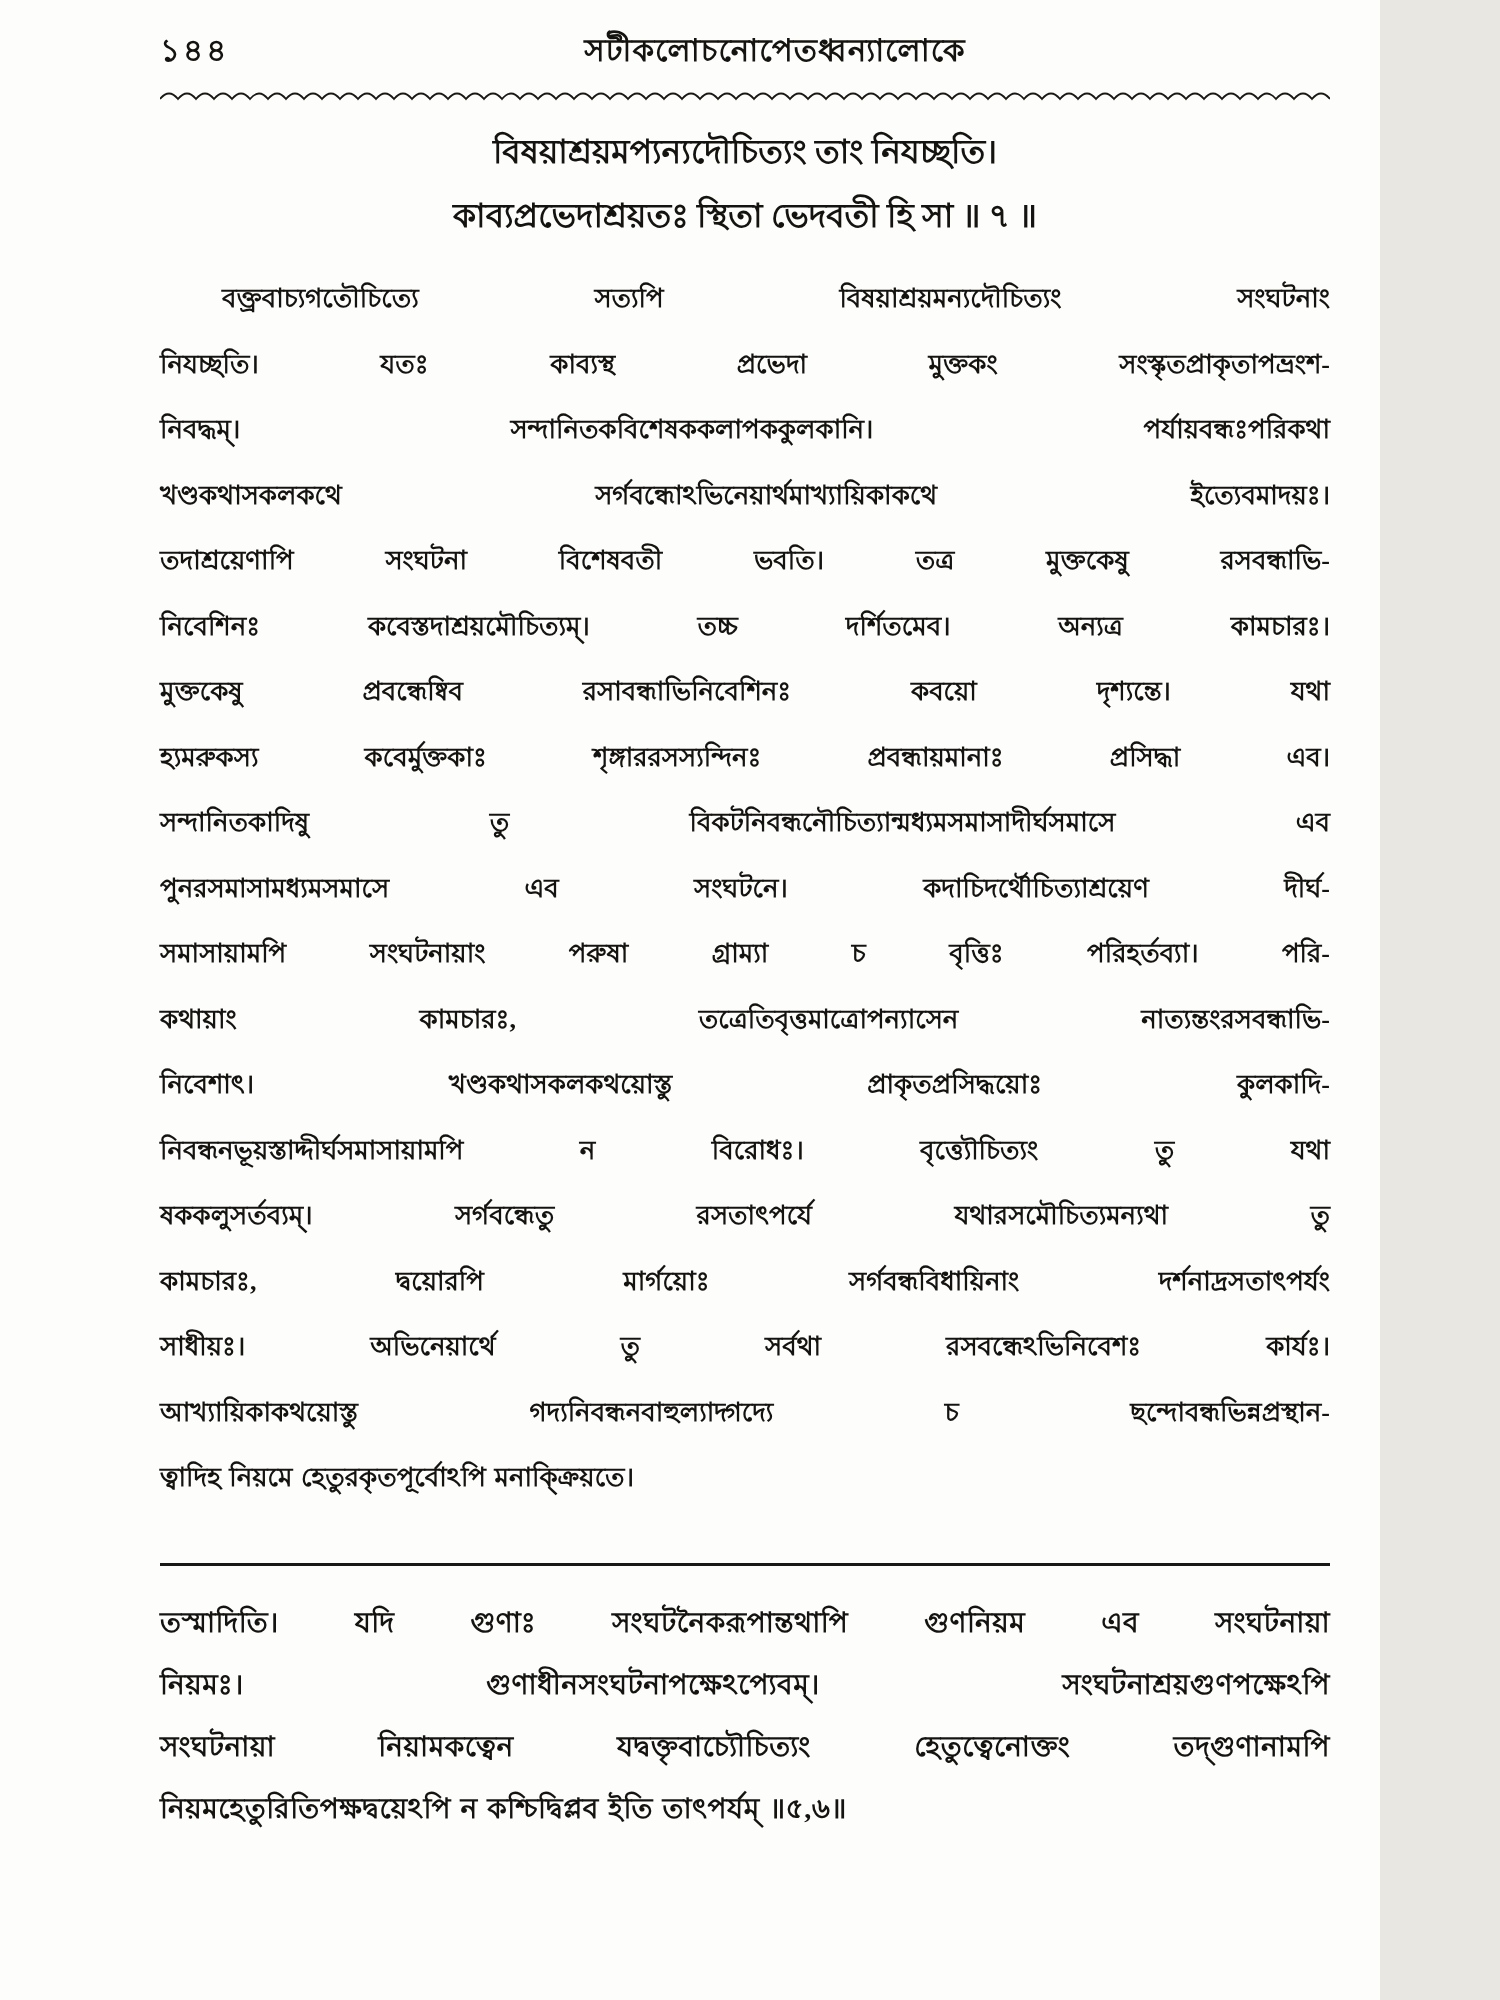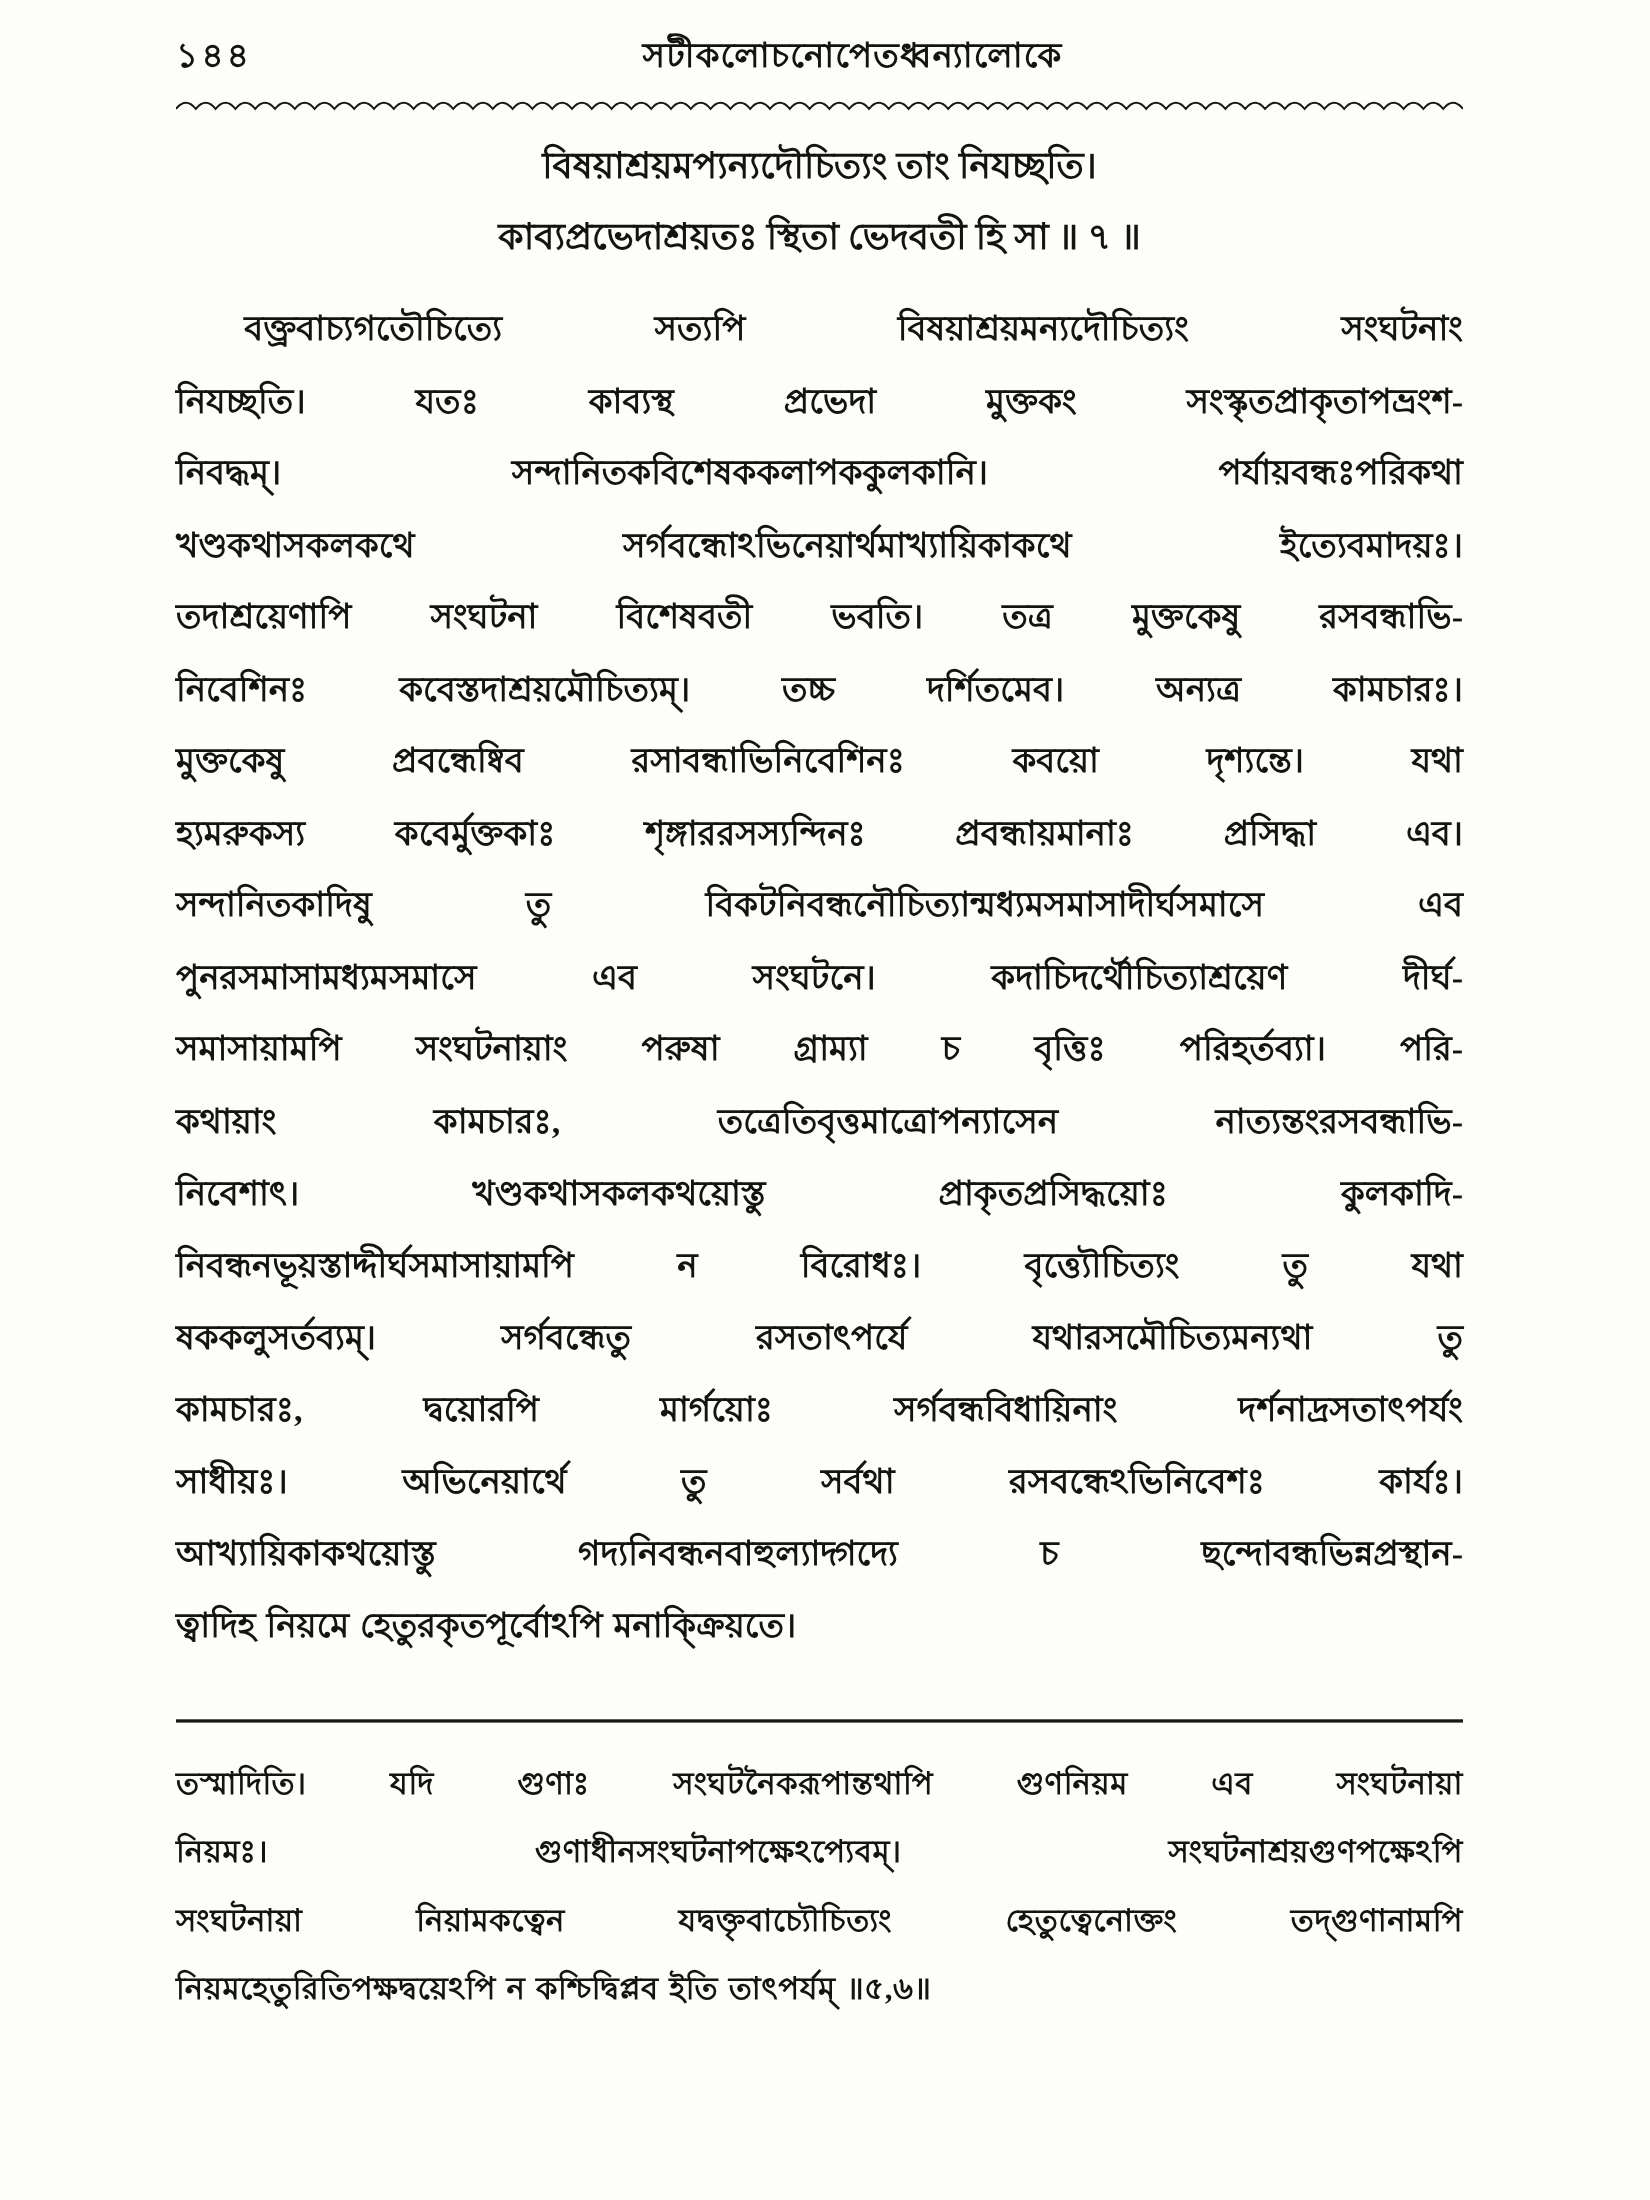--- a/index.html
+++ b/index.html
@@ -2,21 +2,21 @@
 <html><head>
 <meta charset="utf-8">
 <style>
   html, body {
     margin: 0;
     padding: 0;
     background: #e9e7e2;
   }
   .page {
     position: relative;
-    width: 1500px;
+    width: 1380px;
     height: 2000px;
     background: #fdfdfb;
     color: #151310;
     font-family: "Liberation Serif", "DejaVu Serif", serif;
     overflow: hidden;
     box-sizing: border-box;
     padding: 26px 170px 30px 160px;
   }
   .content {
     width: 1170px;
@@ -50,21 +50,21 @@
   .verse-block {
     text-align: center;
     font-weight: 700;
     font-size: 33px;
     line-height: 64px;
     margin: 8px 0 18px 0;
   }
   .verse-line { white-space: nowrap; text-align: center; }
   .body-lines {
     font-weight: 700;
-    font-size: 31px;
+    font-size: 26px;
     line-height: 65.5px;
   }
   .bline {
     text-align: justify;
     text-align-last: justify;
     white-space: normal;
     word-spacing: 2px;
   }
   .body-lines .bline:first-child { text-indent: 62px; }
   .body-lines .bline:last-child {

